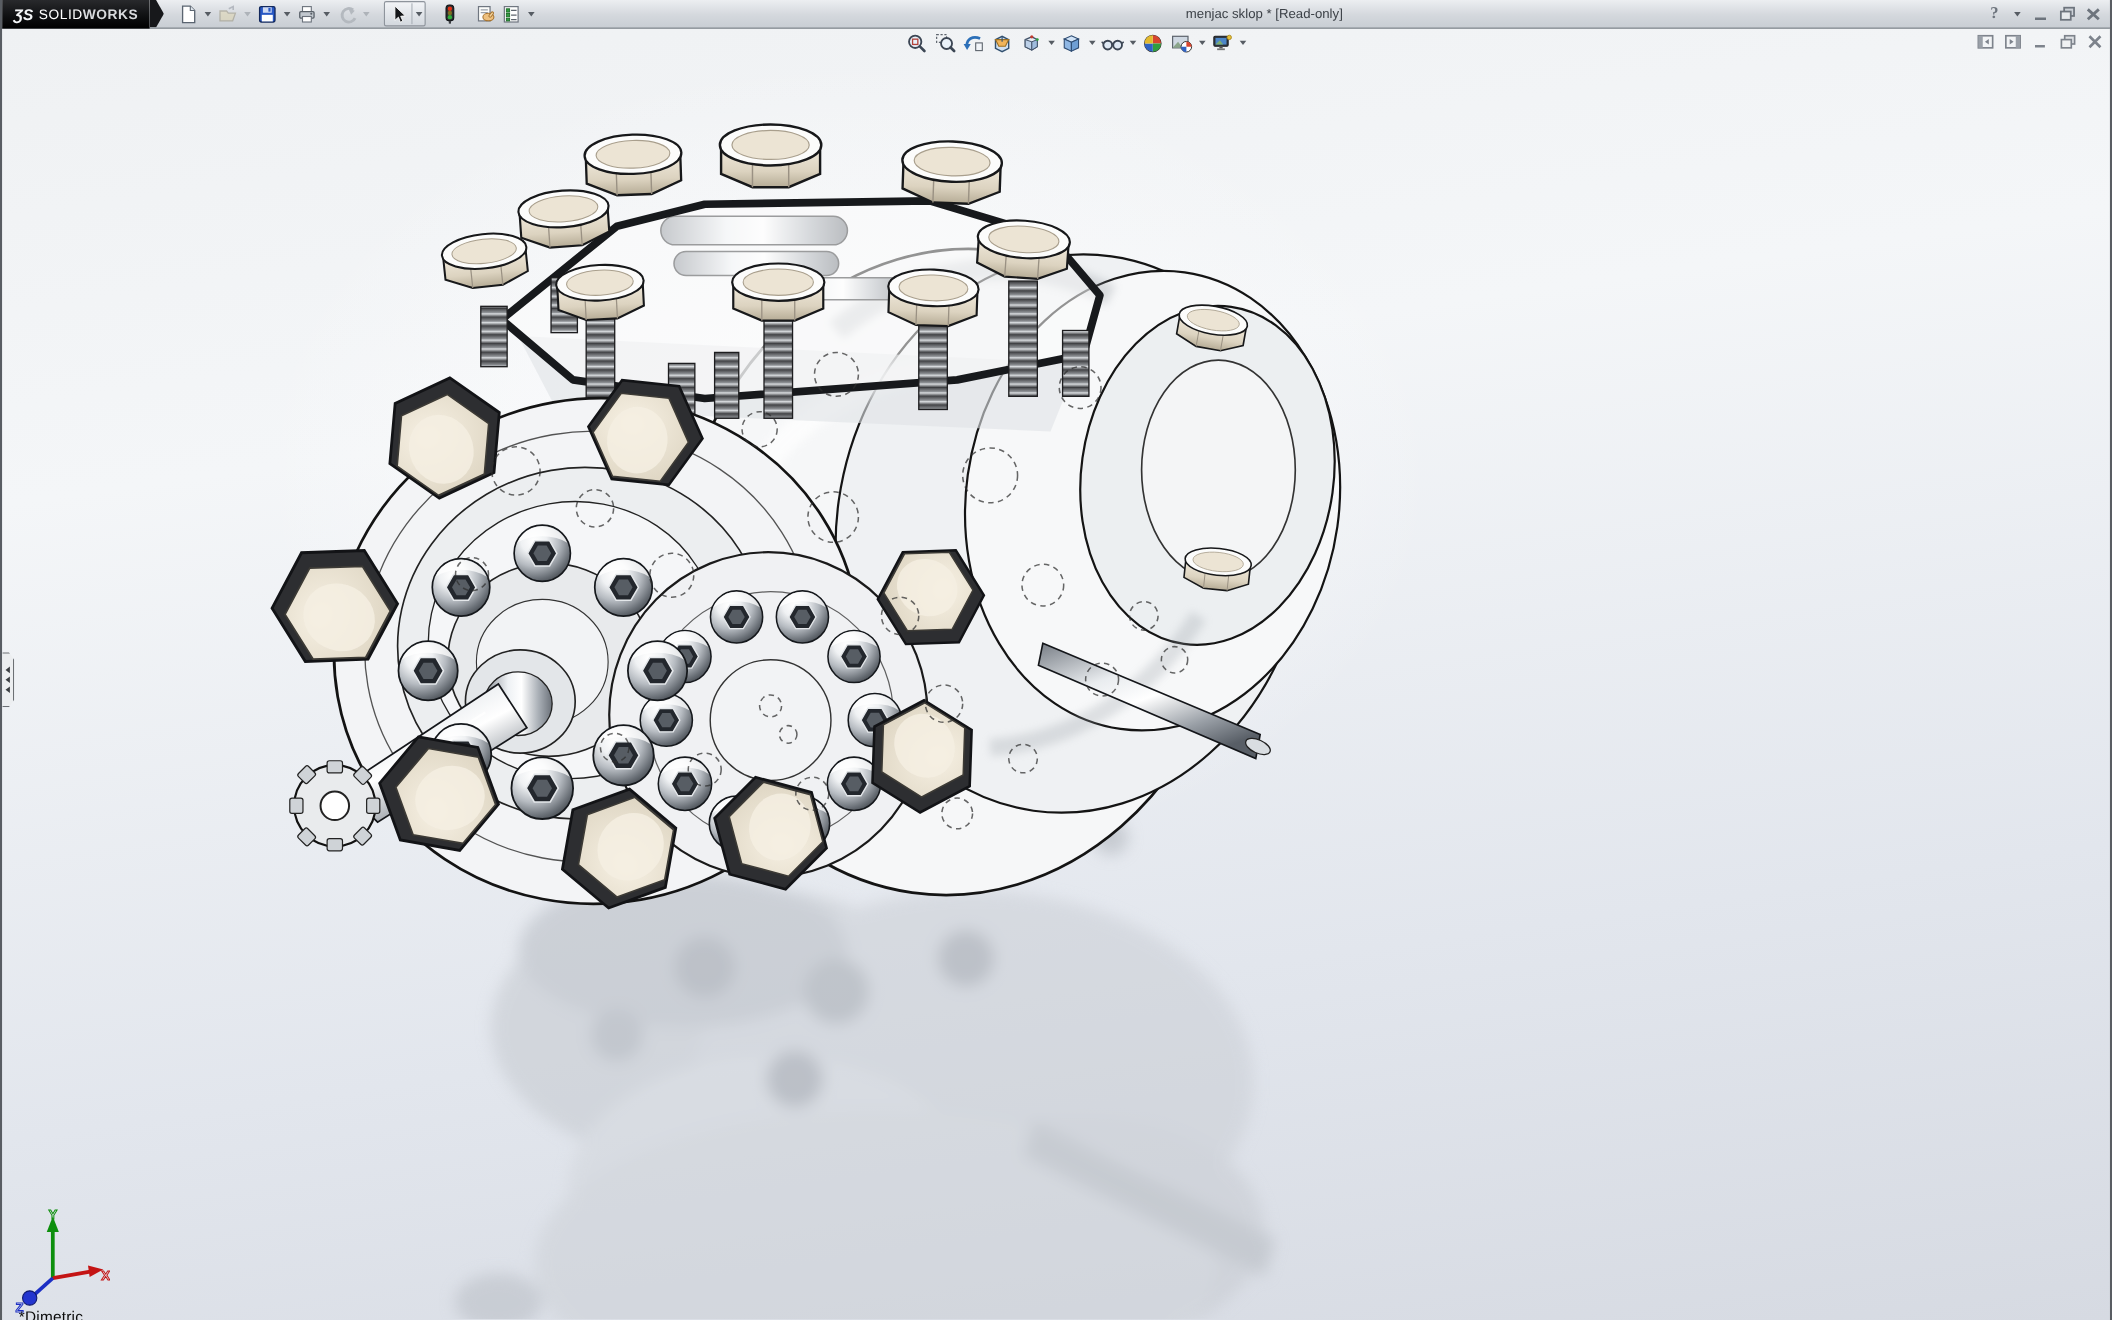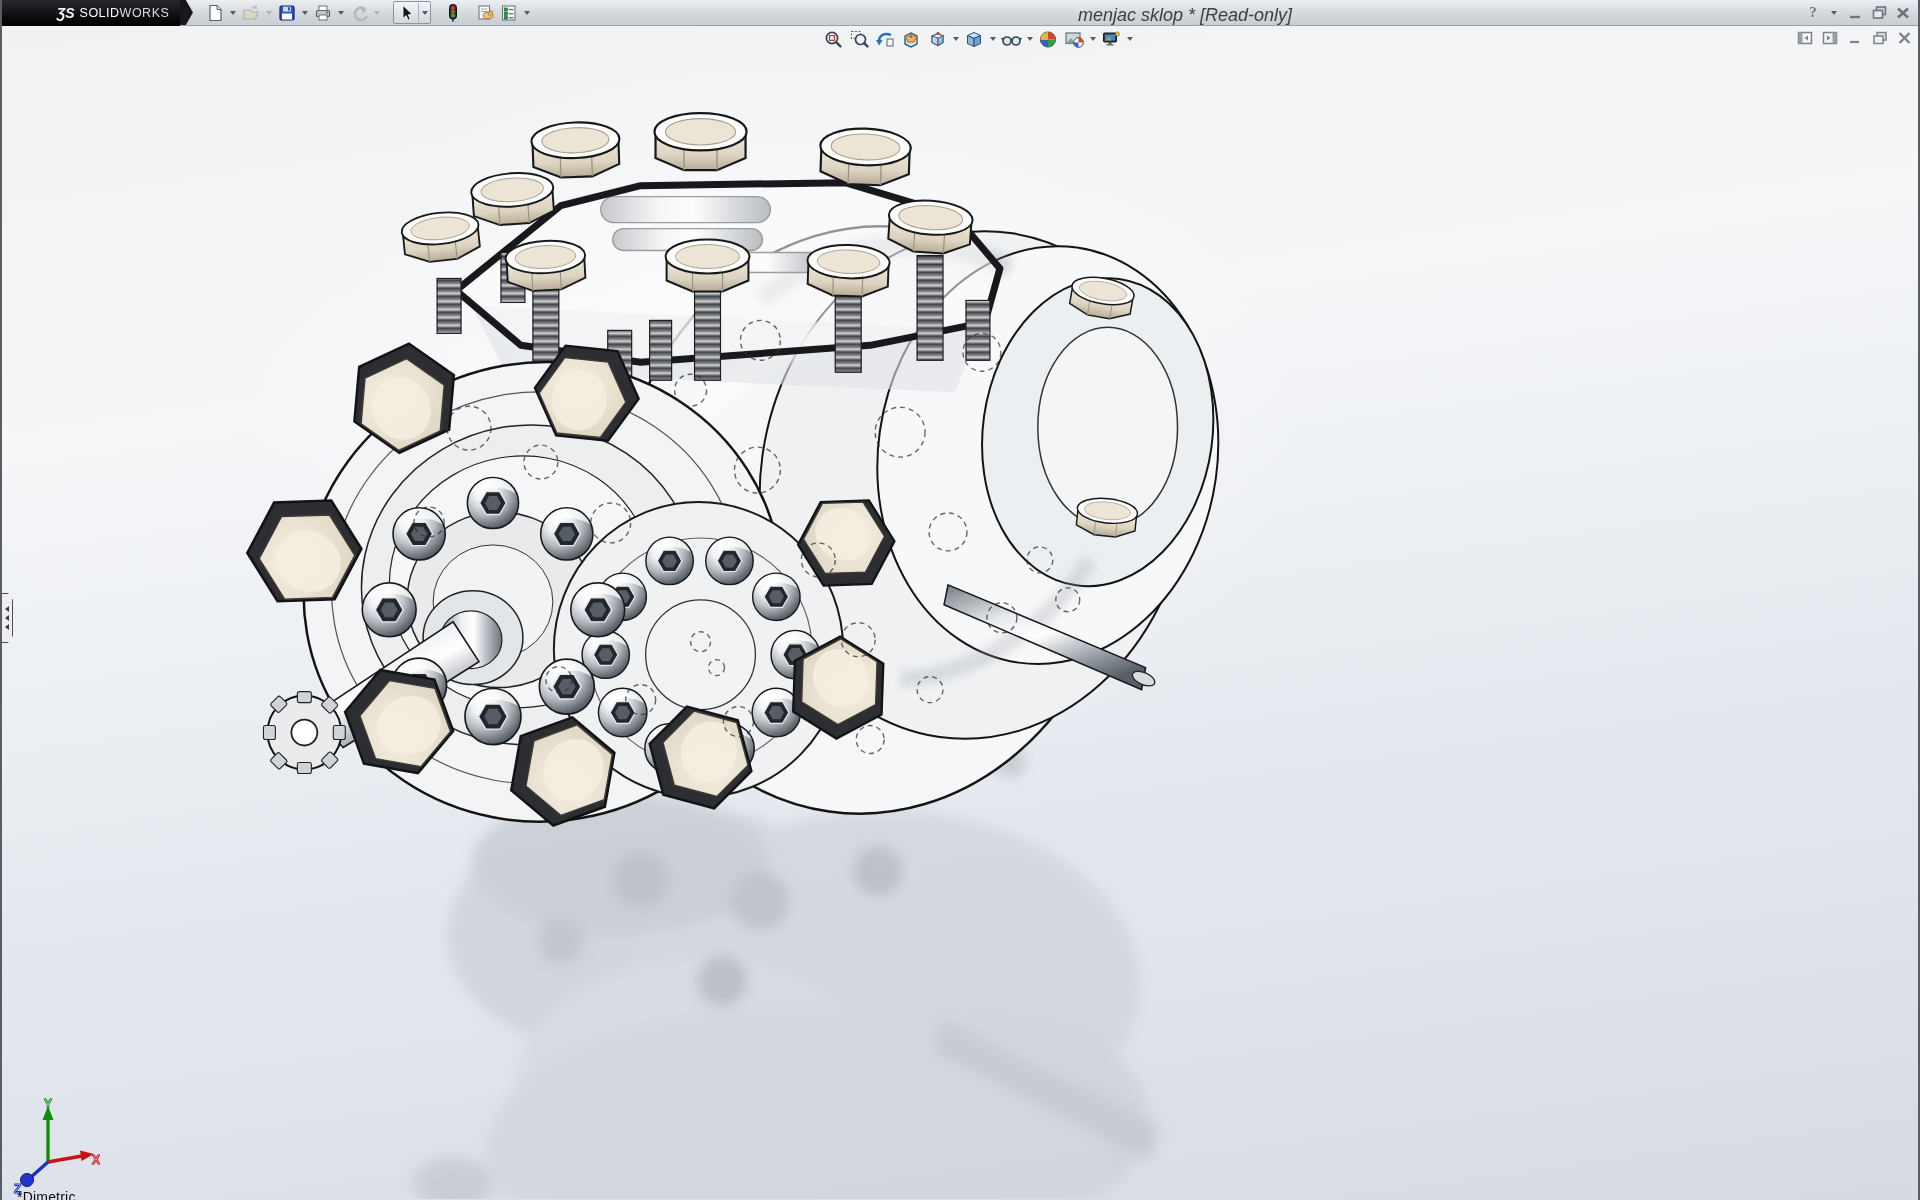--- a/index.html
+++ b/index.html
@@ -3,37 +3,37 @@
 <meta charset="utf-8">
 <style>
   html,body{margin:0;padding:0;width:1920px;height:1200px;overflow:hidden;
     font-family:"Liberation Sans",sans-serif;background:#d8dce2;}
   .app{position:absolute;inset:0;border-left:2px solid #595d63;border-right:2px solid #595d63;box-sizing:border-box;}
   
   .titlebar{position:absolute;top:0;left:0;right:0;height:25px;
     background:linear-gradient(#eceef1,#d4d8dd 55%,#c9ced4);
     border-bottom:1px solid #9ba1a8;display:flex;align-items:center;z-index:30;}
   .logo{width:134px;height:27px;background:linear-gradient(#2a2b2e,#0e0f11 60%,#000);
-    display:flex;align-items:center;justify-content:center;gap:5px;color:#fff;flex:0 0 auto;padding-left:44px;}
+    display:flex;align-items:center;justify-content:center;gap:5px;color:#fff;flex:0 0 auto;}
   .logo-mark{font-style:italic;font-weight:bold;font-size:14px;color:#f4f6f8;}
   .logo-text{font-size:12.5px;letter-spacing:.5px;color:#fff;}
-  .logo-text b{font-weight:normal;} .logo-text span{font-weight:normal;color:#d8dadd;}
+  .logo-text b{font-weight:normal;} .logo-text span{font-weight:bold;color:#d8dadd;}
   .flyarrow{width:13px;height:25px;background:#17181b;
     clip-path:polygon(0 0,45% 0,100% 50%,45% 100%,0 100%);margin-right:10px;flex:0 0 auto;cursor:pointer;}
   .tbar{display:flex;align-items:center;height:25px;}
   .tb{width:24px;height:21px;display:flex;align-items:center;justify-content:center;background:transparent;border:none;padding:0;}
   .tb svg{display:block;}
   .caretbtn{width:12px;height:21px;display:flex;align-items:center;justify-content:center;border:none;background:transparent;padding:0;}
   .caret{width:0;height:0;border-left:3.5px solid transparent;border-right:3.5px solid transparent;border-top:4px solid #565c63;}
   .caret.dis{border-top-color:#aeb3b9;}
   .selgrp{display:flex;align-items:center;height:21px;border:1px solid #8e949c;border-radius:2px;
     background:linear-gradient(#f2f4f7,#d3d8de);margin:0 2px;}
   .selgrp .caretbtn{border-left:1px solid #aab0b7;height:19px;}
   .gap8{width:8px;}
-  .win-title{position:absolute;left:1076px;top:5px;font-size:18px;color:#3c4147;white-space:nowrap;font-style:italic;}
+  .win-title{position:absolute;left:1076px;top:5px;font-size:12px;color:#3c4147;white-space:nowrap;}
   .winctl{position:absolute;right:6px;top:2px;display:flex;align-items:center;gap:6px;height:21px;}
   .wbtn{border:none;background:transparent;padding:0;display:flex;align-items:center;justify-content:center;width:18px;height:18px;}
   .help-q{font-size:15px;font-weight:bold;color:#6d747d;font-family:"Liberation Serif",serif;}
   
   .viewport{position:absolute;top:25px;left:0;right:0;bottom:0;border-top:1px solid #595e64;
     background:
       radial-gradient(ellipse 900px 620px at 40% 34%, rgba(253,253,254,.95) 0%, rgba(253,253,254,0) 60%),
       linear-gradient(172deg,#eff1f3 0%,#f4f6f8 30%,#e2e6ed 70%,#d6dae2 100%);
     overflow:hidden;}
   .scene{position:absolute;inset:0;}

